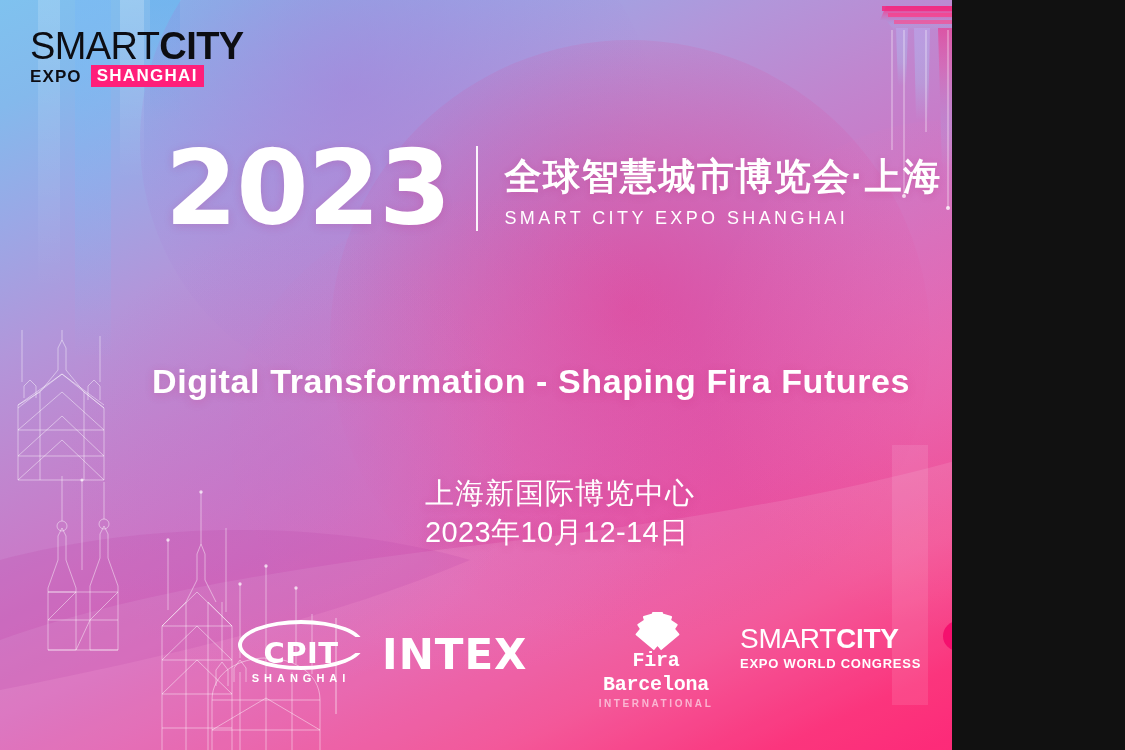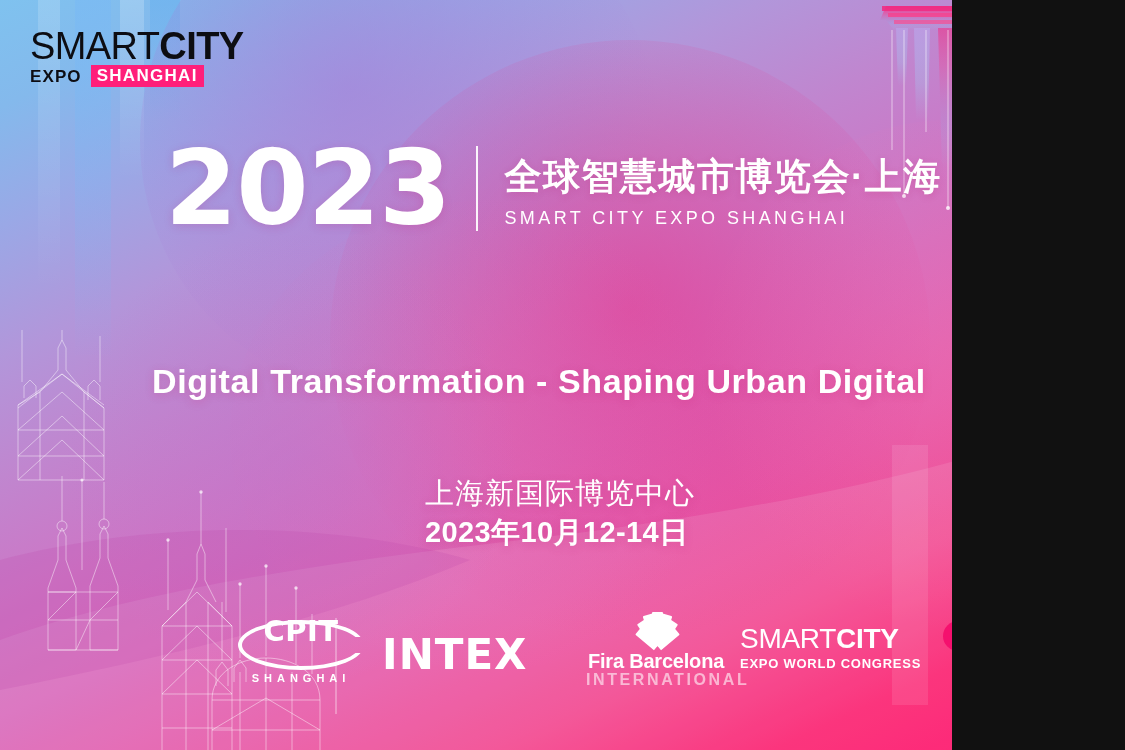--- a/index.html
+++ b/index.html
@@ -89,37 +89,37 @@
     letter-spacing:.6px;
     font-family:"Liberation Sans", sans-serif;
     text-shadow:0 2px 8px rgba(200,40,110,.25);
   }
 
   #venue{
     position:absolute; left:425px; top:474px;
     color:#ffffff; text-shadow:0 2px 8px rgba(190,40,110,.30);
   }
   #venue .v1{ font-size:29px; line-height:39px; font-weight:500; letter-spacing:1px; }
-  #venue .v2{ font-size:29px; line-height:39px; font-weight:700; letter-spacing:.4px; }
+  #venue .v2{ font-size:29px; line-height:39px; font-weight:400; letter-spacing:.4px; }
 
   
   #sponsors{
     position:absolute; left:0; top:612px; width:1125px; height:88px;
   }
   .sp{ position:absolute; color:#fff; }
 
   
   #sp-cpit{ left:238px; top:2px; width:130px; height:76px; }
   #cpit-oval{
     position:absolute; left:0; top:6px; width:126px; height:50px;
     border:4px solid #fff; border-radius:50%;
     clip-path: polygon(0% 0%, 100% 0%, 100% 34%, 78% 34%, 78% 66%, 100% 66%, 100% 100%, 0% 100%);
   }
   #cpit-txt{
-    position:absolute; left:14px; top:0; width:98px; text-align:center;
+    position:absolute; left:14px; top:22px; width:98px; text-align:center;
     font-size:29px; line-height:34px; font-weight:800; letter-spacing:.5px; color:#fff;
     font-family:"DejaVu Sans", sans-serif;
   }
   #cpit-sub{
     position:absolute; left:0; top:58px; width:126px; text-align:center;
     font-size:11px; line-height:13px; font-weight:700; letter-spacing:5px; color:#fff;
   }
 
   
   #sp-intex{ left:382px; top:20px; }
@@ -130,24 +130,24 @@
 
   
   #sp-fira{ left:586px; top:-2px; width:140px; }
   #fira-fan{ position:relative; height:36px; width:96px; margin:0 auto 3px auto; }
   #fira-fan span{
     position:absolute; bottom:0; left:44px; width:11px; height:34px;
     background:#fff; transform-origin:50% 100%; border-radius:1px 1px 0 0;
   }
   #fira-name{
     text-align:center; font-size:20px; line-height:24px; font-weight:800;
-    letter-spacing:-.2px; color:#fff; font-family:Liberation Sans, sans-serif;
+    letter-spacing:-.2px; color:#fff; font-family:Liberation Mono, monospace;
   }
   #fira-intl{
-    text-align:center; font-size:16px; line-height:13px; font-weight:600;
+    text-align:center; font-size:10px; line-height:13px; font-weight:600;
     letter-spacing:2.6px; color:rgba(255,255,255,.58);
   }
 
   
   #sp-scewc{ left:740px; top:12px; }
   #scewc-1{
     font-size:28px; line-height:30px; letter-spacing:-.3px; color:#fff;
   }
   #scewc-1 .light{ font-weight:300; }
   #scewc-1 .bold{ font-weight:800; }
@@ -359,21 +359,21 @@
 
     <div id="row-year">
       <div id="year">2023</div>
       <div id="divider"></div>
       <div id="cn-sub">
         <div class="cn">全球智慧城市博览会·上海</div>
         <div class="en">SMART CITY EXPO SHANGHAI</div>
       </div>
     </div>
 
-    <div id="tagline">Digital Transformation - Shaping Urban Digital</div>
+    <div id="tagline">Digital Transformation - Shaping Fira Futures</div>
 
     <div id="venue">
       <div class="v1">上海新国际博览中心</div>
       <div class="v2">2023年10月12-14日</div>
     </div>
   </div>
 
   <div id="sponsors">
 
     <div class="sp" id="sp-cpit">

